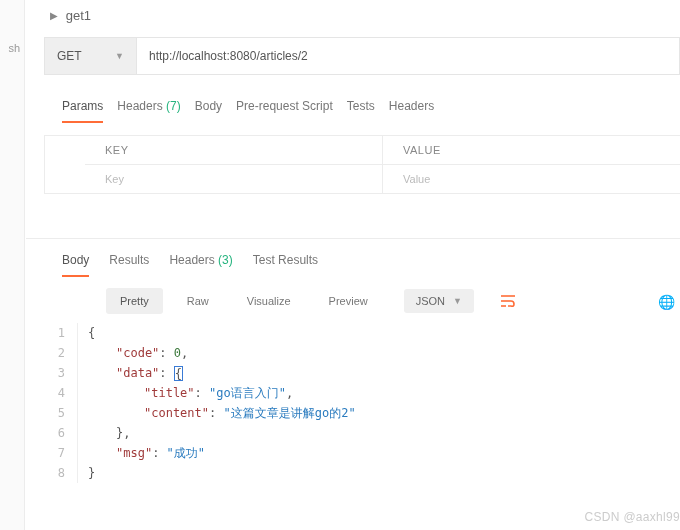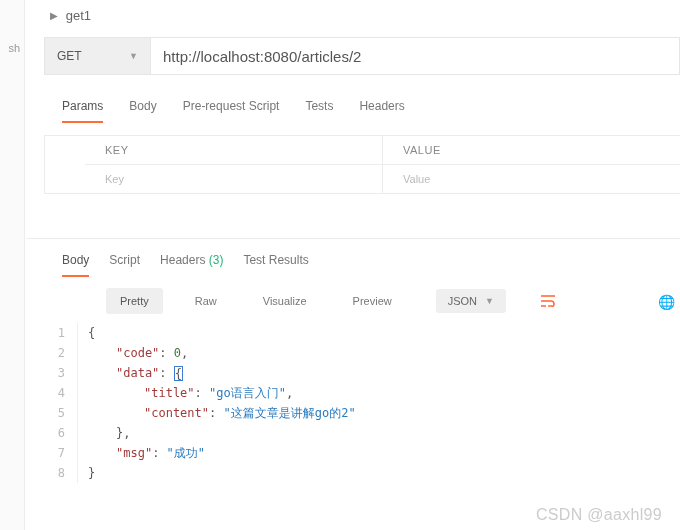--- a/index.html
+++ b/index.html
@@ -25,31 +25,31 @@
     padding: 8px 16px 8px 24px; color: #666; font-size: 13px;
   }
   .tri { font-size: 10px; color: #888; }
   
   .url-bar {
     margin: 6px 0 0 18px; border: 1px solid #e5e5e5; background: #fff;
     display: flex; align-items: stretch; height: 38px;
   }
   .method-select {
     display: flex; align-items: center; justify-content: space-between;
-    width: 106px; padding: 0 12px; background: #efefef; color: #555;
+    width: 92px; padding: 0 12px; background: #efefef; color: #555;
     font-size: 12px; border-right: 1px solid #e5e5e5;
   }
   .caret { font-size: 9px; color: #999; }
   .url-input {
     flex: 1; display: flex; align-items: center; padding: 0 12px;
-    color: #555; font-size: 15px;
+    color: #555; font-size: 12px;
   }
   
   .req-tabs {
-    display: flex; gap: 26px; margin: 24px 0 0 18px; padding: 0 18px;
+    display: flex; gap: 14px; margin: 24px 0 0 18px; padding: 0 18px;
     font-size: 12px; color: #777;
   }
   .req-tabs .tab { padding-bottom: 8px; cursor: pointer; }
   .req-tabs .tab.active { border-bottom: 2px solid #ff6c37; color: #555; }
   .count-green { color: #26b47f; }
   
   .qp-title { margin: 12px 0 0 36px; color: #888; font-size: 12px; }
   .qp-table {
     margin: 12px 0 0 18px; border: 1px solid #ececec; border-right: none; padding-left: 40px;
   }
@@ -66,21 +66,21 @@
   .hsplit { margin-top: 44px; border-top: 1px solid #ececec; }
   
   .res-tabs {
     display: flex; gap: 20px; margin: 14px 0 0 18px; padding: 0 18px;
     font-size: 12px; color: #777;
   }
   .res-tabs .tab { padding-bottom: 8px; cursor: pointer; }
   .res-tabs .tab.active { border-bottom: 2px solid #ff6c37; color: #555; }
   
   .res-toolbar {
-    display: flex; align-items: center; gap: 18px;
+    display: flex; align-items: center; gap: 10px;
     margin: 10px 0 0 36px;
     padding-left: 44px;
   }
   .seg {
     padding: 7px 14px; font-size: 11px; color: #777; cursor: pointer;
   }
   .seg.active { background: #efefef; color: #555; border-radius: 3px; }
   .json-sel {
     display: flex; align-items: center; gap: 8px;
     padding: 6px 12px; background: #efefef; border-radius: 3px;
@@ -108,22 +108,22 @@
   .tok-num { color: #3d7a3d; }
   .tok-str { color: #2a7bbf; }
   .cursor-box {
     display: inline-block; border: 1px solid #3a7bd5; padding: 0 0px;
     line-height: 14px; height: 15px; vertical-align: middle;
   }
   .i1 { padding-left: 28px; }
   .i2 { padding-left: 56px; }
   
   .wm {
-    position: absolute; right: 18px; bottom: 6px;
-    color: #ccc; font-size: 16px; letter-spacing: 0.3px;
+    position: absolute; right: 0; bottom: 6px;
+    color: #ccc; font-size: 12px; letter-spacing: 0.3px;
   }
   .globe {
     position: absolute; right: 4px; top: 294px; color: #bbb; font-size: 14px;
   }
 </style>
 </head>
 <body>
 
 <div class="left-edge">
   <span>sh</span>
@@ -141,20 +141,24 @@
       <span>GET</span>
       <span class="caret">▼</span>
     </div>
     <div class="url-input">
       <span>http://localhost:8080/articles/2</span>
     </div>
   </div>
 
   <div class="req-tabs">
     <div class="tab active">Params</div>
+    <div class="tab">
+      <span>Headers</span>
+      <span class="count-green">(7)</span>
+    </div>
     <div class="tab">Body</div>
     <div class="tab">Pre-request Script</div>
     <div class="tab">Tests</div>
     <div class="tab">Headers</div>
   </div>
 
 
   <div class="qp-table">
     <div class="qp-row header">
       <div class="qp-cell">KEY</div>
@@ -163,21 +167,21 @@
     <div class="qp-row input">
       <div class="qp-cell">Key</div>
       <div class="qp-cell">Value</div>
     </div>
   </div>
 
   <div class="hsplit"></div>
 
   <div class="res-tabs">
     <div class="tab active">Body</div>
-    <div class="tab">Script</div>
+    <div class="tab">Results</div>
     <div class="tab">
       <span>Headers</span>
       <span class="count-green">(3)</span>
     </div>
     <div class="tab">Test Results</div>
   </div>
 
   <div class="res-toolbar">
     <div class="seg active">Pretty</div>
     <div class="seg">Raw</div>

